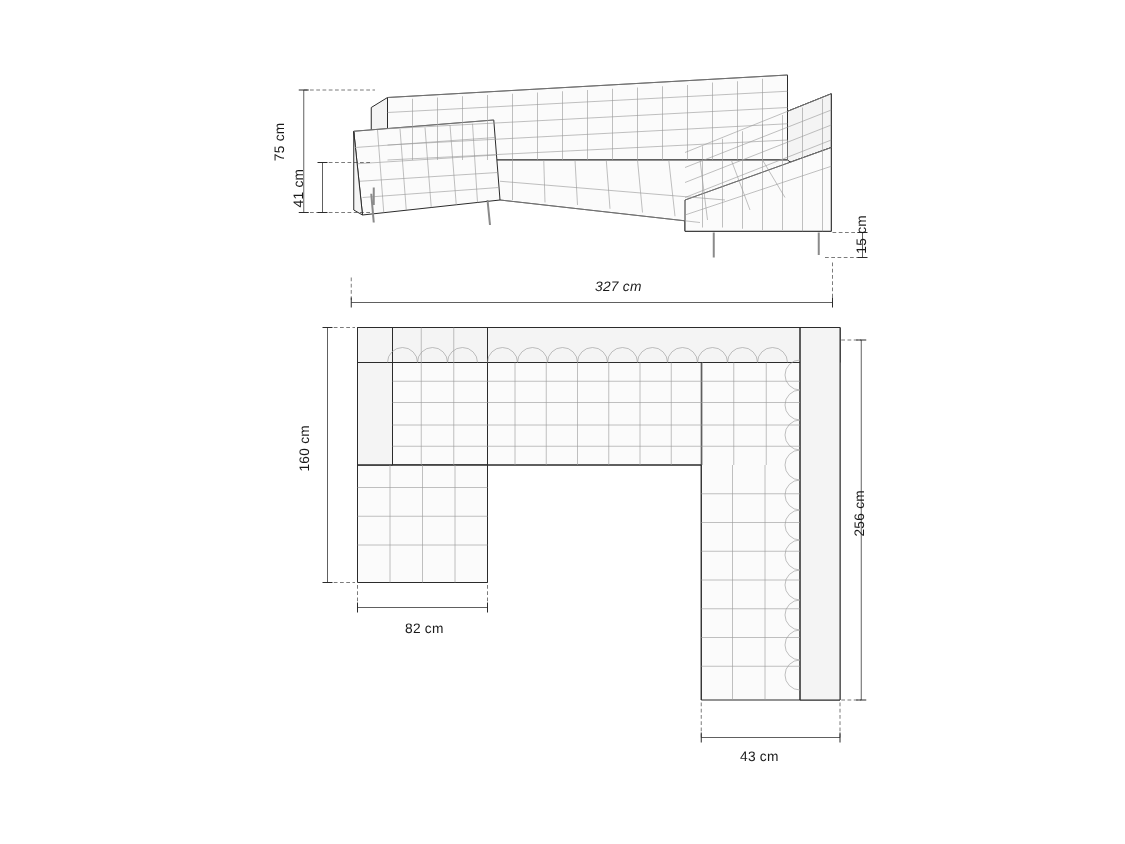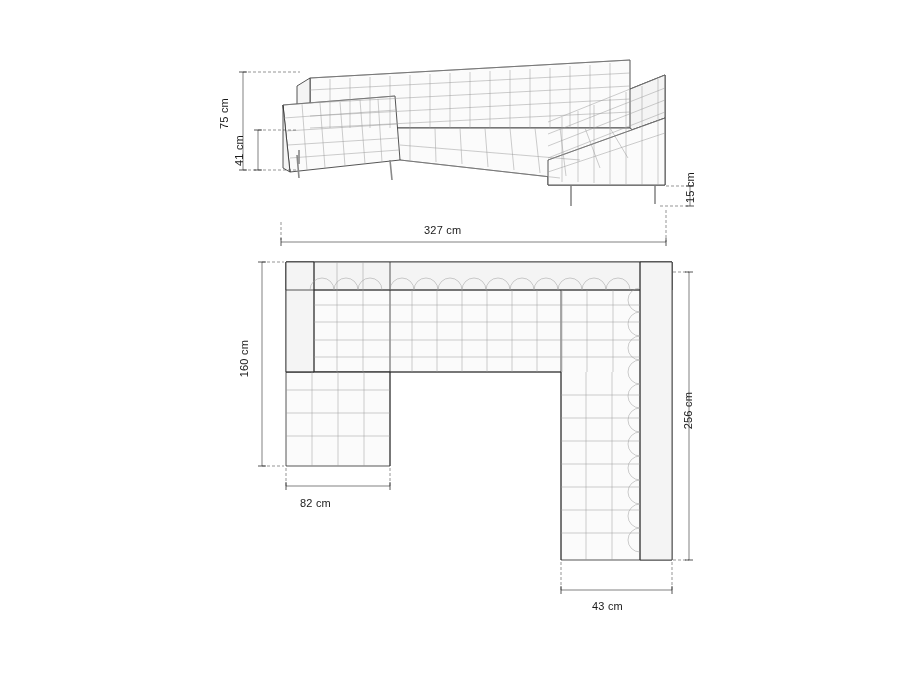--- a/index.html
+++ b/index.html
@@ -312,23 +312,23 @@
       <path class="ext-ln" d="M672,562 L672,590"></path>
     </g>
   </svg>
 
   <div class="dim-label vert" style="left:218px; top:98px;">75 cm</div>
 
   <div class="dim-label vert" style="left:233px; top:135px;">41 cm</div>
 
   <div class="dim-label vert" style="left:684px; top:172px;">15 cm</div>
 
-  <div class="dim-label" style="left:424px; top:224px;">327 cm</div>
+  <div class="dim-label" style="left:476px; top:224px;font-style:italic;">327 cm</div>
 
   <div class="dim-label vert" style="left:238px; top:340px;">160 cm</div>
 
   <div class="dim-label vert" style="left:682px; top:392px;">256 cm</div>
 
-  <div class="dim-label" style="left:300px; top:497px;">82 cm</div>
+  <div class="dim-label" style="left:324px; top:497px;">82 cm</div>
 
   <div class="dim-label" style="left:592px; top:600px;">43 cm</div>
 
 </div>
 
 </body></html>

